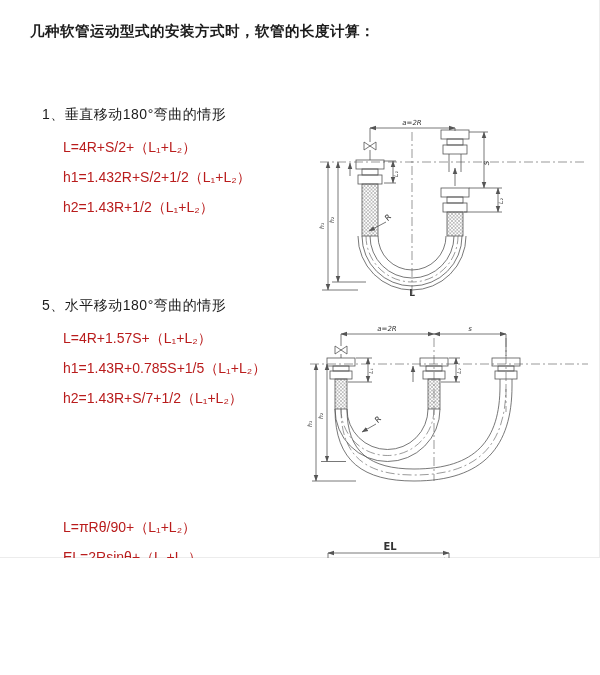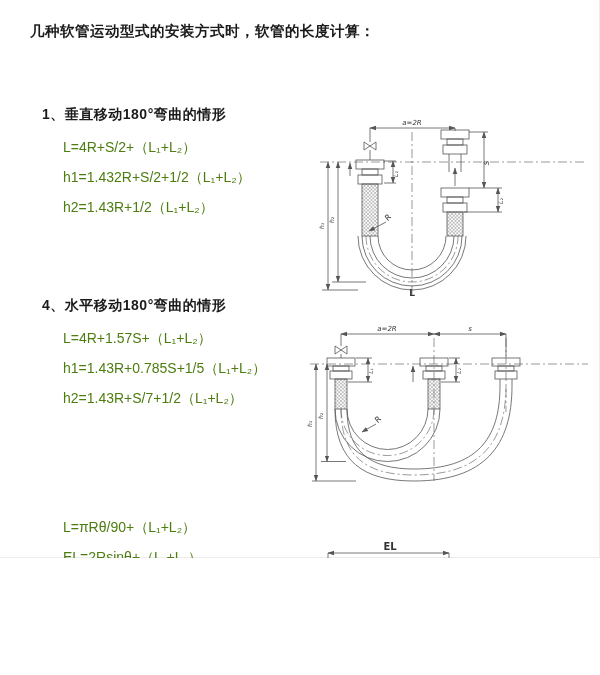--- a/index.html
+++ b/index.html
@@ -6,22 +6,22 @@
   .page{
     position:relative;width:600px;height:558px;background:#fff;
     font-family:"Liberation Sans","DejaVu Sans",sans-serif;color:#1b1b1b;
     overflow:hidden;box-shadow:inset -1px -1px 0 #ececec;
   }
   .doc-title{
     position:absolute;left:30px;top:22px;font-size:14.5px;font-weight:bold;
     letter-spacing:0.5px;white-space:nowrap;
   }
   .section{position:absolute;left:42px;width:300px;}
-  .sec-heading{font-size:14px;font-weight:bold;margin:0 0 8px 0;white-space:nowrap;letter-spacing:0.5px;}
-  .formula{font-size:14px;line-height:30px;margin-left:21px;white-space:nowrap;color:#4d7c0f;}
+  .sec-heading{font-size:14px;font-weight:normal;margin:0 0 8px 0;white-space:nowrap;letter-spacing:0.5px;}
+  .formula{font-size:14px;line-height:30px;margin-left:21px;white-space:nowrap;color:#b91c1c;}
   .diagram{position:absolute;margin-top:40px;}
   svg{display:block;}
   svg text{font-family:"DejaVu Sans","Liberation Sans",sans-serif;fill:#333;}
   .dimlbl{font-style:italic;}
 </style>
 </head>
 <body>
 
 <div class="page">
 
@@ -127,21 +127,21 @@
       <text class="dimlbl" x="177" y="47" font-size="7" transform="rotate(-90 177 47)" text-anchor="middle">S</text>
       <text class="dimlbl" x="191" y="85" font-size="6" transform="rotate(-90 191 85)" text-anchor="middle">L₂</text>
       <text class="dimlbl" x="12" y="110" font-size="6" transform="rotate(-90 12 110)" text-anchor="middle">h₁</text>
       <text class="dimlbl" x="22" y="104" font-size="6" transform="rotate(-90 22 104)" text-anchor="middle">h₂</text>
       <text class="dimlbl" x="78" y="103" font-size="8" transform="rotate(-50 78 103)" text-anchor="middle">R</text>
       <text x="100" y="180" font-size="9" font-weight="bold" text-anchor="middle">L</text>
     </svg>
   </div>
 
   <div class="section" style="top:297px;">
-    <div class="sec-heading">4、水平移动180°弯曲的情形</div>
+    <div class="sec-heading">5、水平移动180°弯曲的情形</div>
     <div class="formula">L=4R+1.57S+（L₁+L₂）</div>
     <div class="formula">h1=1.43R+0.785S+1/5（L₁+L₂）</div>
     <div class="formula">h2=1.43R+S/7+1/2（L₁+L₂）</div>
   </div>
 
   <div class="diagram" style="left:306px;top:284px;">
     <svg width="286" height="166" viewBox="0 0 286 166">
       <defs>
         <marker id="a2" viewBox="0 0 8 8" refX="7.5" refY="4" markerWidth="8" markerHeight="8" orient="auto-start-reverse">
           <path d="M0,1.2 L8,4 L0,6.8 Z" fill="#555"></path>

